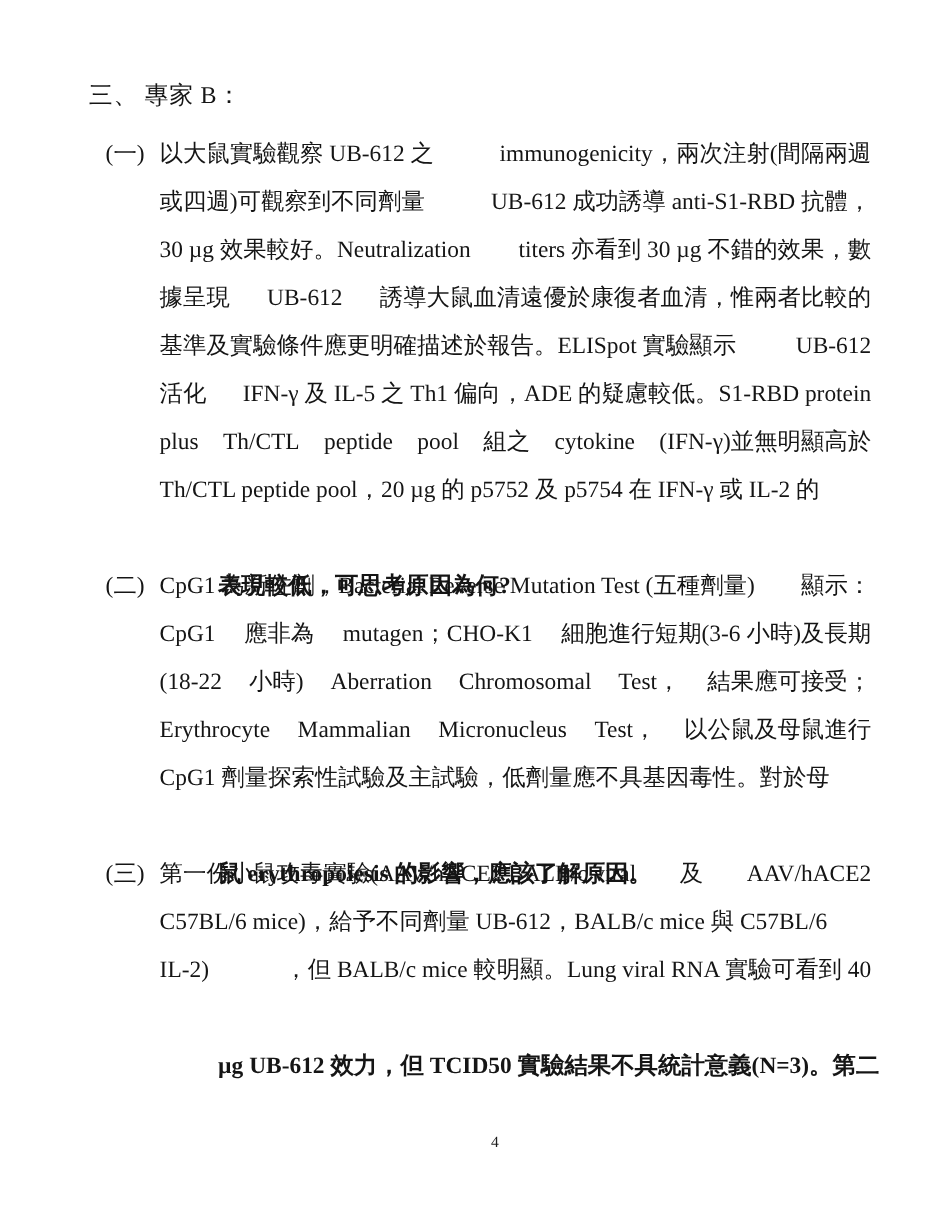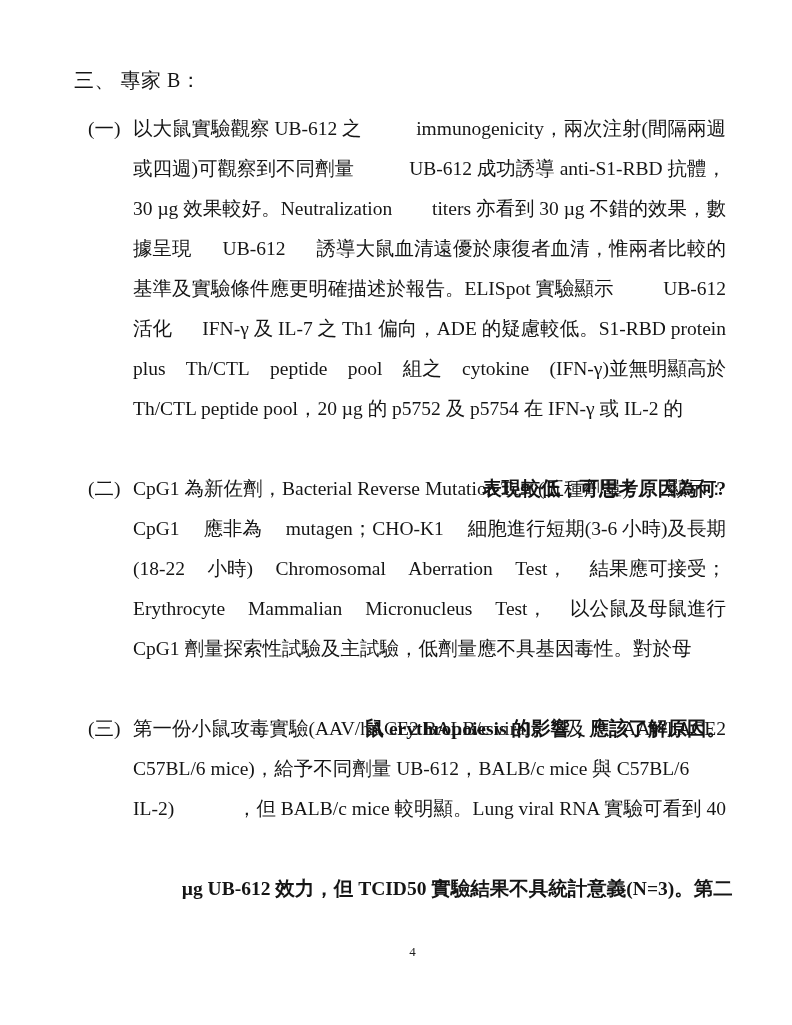--- a/index.html
+++ b/index.html
@@ -53,21 +53,20 @@
     top: 0;
     width: 58px;
     font-size: 19.5px;
     line-height: 40px;
     white-space: nowrap;
   }
 
   .item-body {
     font-size: 19.5px;
     line-height: 40px;
-    text-align: right;
   }
 
   
   .ln {
     display: flex;
     justify-content: space-between;
     white-space: pre;
     height: 40px;
     line-height: 40px;
     overflow: visible;
@@ -116,21 +115,21 @@
         <div class="ln">
           <span>30 µg 效果較好。Neutralization</span><span>titers 亦看到 30 µg 不錯的效果，數</span>
         </div>
         <div class="ln">
           <span>據呈現</span><span>UB-612</span><span>誘導大鼠血清遠優於康復者血清，惟兩者比較的</span>
         </div>
         <div class="ln">
           <span>基準及實驗條件應更明確描述於報告。ELISpot 實驗顯示</span><span>UB-612</span>
         </div>
         <div class="ln">
-          <span>活化</span><span>IFN-γ 及 IL-7 之 Th1 偏向，ADE 的疑慮較低。S1-RBD protein</span>
+          <span>活化</span><span>IFN-γ 及 IL-5 之 Th1 偏向，ADE 的疑慮較低。S1-RBD protein</span>
         </div>
         <div class="ln">
           <span>plus</span><span>Th/CTL</span><span>peptide</span><span>pool</span><span>組之</span><span>cytokine</span><span>(IFN-γ)並無明顯高於</span>
         </div>
         <div class="ln">
           <span>Th/CTL peptide pool，20 µg 的 p5752 及 p5754 在 IFN-γ 或 IL-2 的</span>
         </div>
         <div class="ln last">
           <span>表現較低，可思考原因為何?</span>
         </div>
@@ -140,21 +139,21 @@
     <div class="list-item">
       <div class="item-marker">(二)</div>
       <div class="item-body">
         <div class="ln">
           <span>CpG1 為新佐劑，Bacterial Reverse Mutation Test (五種劑量)</span><span>顯示：</span>
         </div>
         <div class="ln">
           <span>CpG1</span><span>應非為</span><span>mutagen；CHO-K1</span><span>細胞進行短期(3-6 小時)及長期</span>
         </div>
         <div class="ln">
-          <span>(18-22</span><span>小時)</span><span>Chromosomal</span><span>Aberration</span><span>Test，</span><span>結果應可接受；</span>
+          <span>(18-22</span><span>小時)</span><span>Aberration</span><span>Chromosomal</span><span>Test，</span><span>結果應可接受；</span>
         </div>
         <div class="ln">
           <span>Erythrocyte</span><span>Mammalian</span><span>Micronucleus</span><span>Test，</span><span>以公鼠及母鼠進行</span>
         </div>
         <div class="ln">
           <span>CpG1 劑量探索性試驗及主試驗，低劑量應不具基因毒性。對於母</span>
         </div>
         <div class="ln last">
           <span>鼠 erythropoiesis 的影響，應該了解原因。</span>
         </div>

